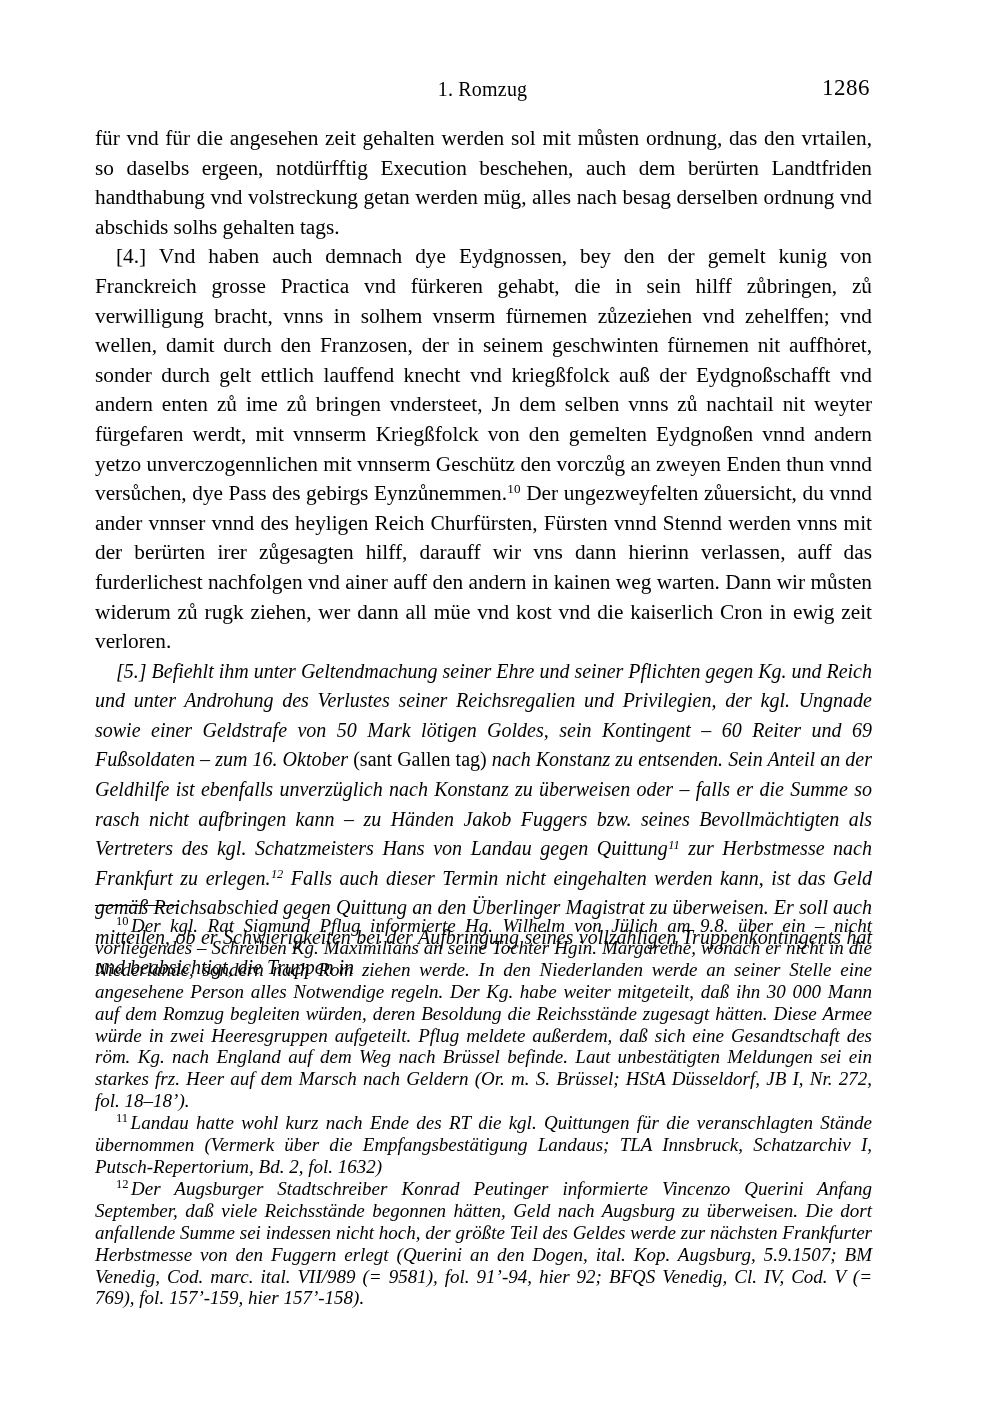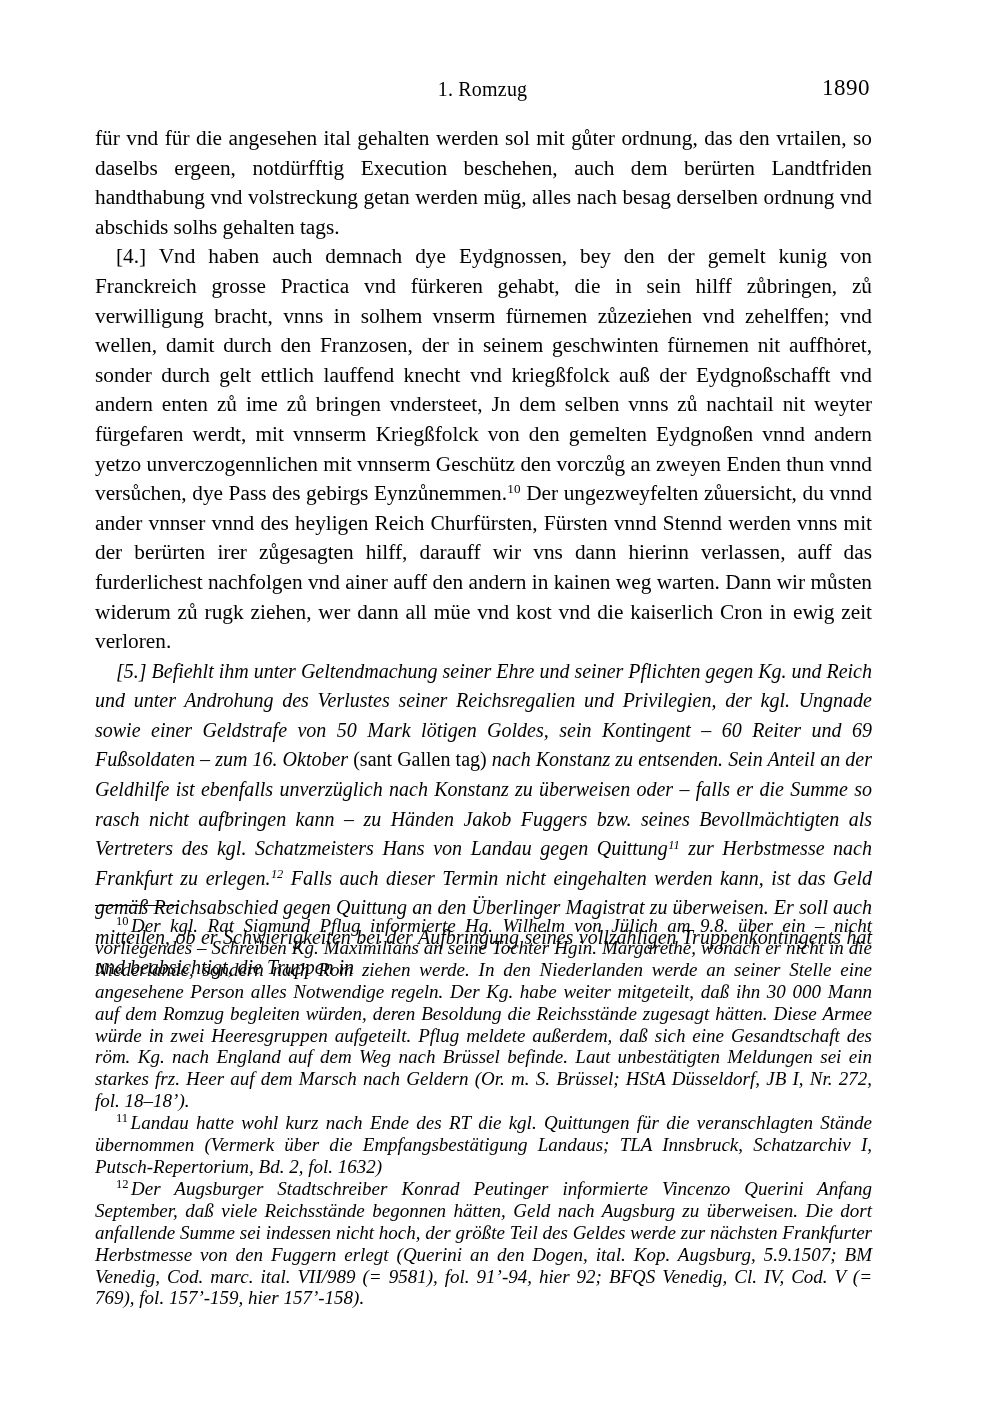--- a/index.html
+++ b/index.html
@@ -118,26 +118,26 @@
     margin-right: 2.5px;
   }
 </style>
 </head>
 <body>
 
 <div class="page">
 
   <div class="runhead">
     <div class="runhead-title">1. Romzug</div>
-    <div class="runhead-folio">1890</div>
+    <div class="runhead-folio">1286</div>
   </div>
 
   <div class="textblock">
 
-    <p class="body">für vnd für die angesehen ital gehalten werden sol mit gůter ordnung, das den vrtailen, so daselbs ergeen, notdürfftig Execution beschehen, auch dem berürten Landtfriden handthabung vnd volstreckung getan werden müg, alles nach besag derselben ordnung vnd abschids solhs gehalten tags.</p>
+    <p class="body">für vnd für die angesehen zeit gehalten werden sol mit můsten ordnung, das den vrtailen, so daselbs ergeen, notdürfftig Execution beschehen, auch dem berürten Landtfriden handthabung vnd volstreckung getan werden müg, alles nach besag derselben ordnung vnd abschids solhs gehalten tags.</p>
 
     <p class="body indent"><span>[4.] Vnd haben auch demnach dye Eydgnossen, bey den der gemelt kunig von Franckreich grosse Practica vnd fürkeren gehabt, die in sein hilff zůbringen, zů verwilligung bracht, vnns in solhem vnserm fürnemen zůzeziehen vnd zehelffen; vnd wellen, damit durch den Franzosen, der in seinem geschwinten fürnemen nit auffhȯret, sonder durch gelt ettlich lauffend knecht vnd kriegßfolck auß der Eydgnoßschafft vnd andern enten zů ime zů bringen vndersteet, Jn dem selben vnns zů nachtail nit weyter fürgefaren werdt, mit vnnserm Kriegßfolck von den gemelten Eydgnoßen vnnd andern yetzo unverczogennlichen mit vnnserm Geschütz den vorczůg an zweyen Enden thun vnnd versůchen, dye Pass des gebirgs Eynzůnemmen.</span><sup class="fnref">10</sup><span> Der ungezweyfelten zůuersicht, du vnnd ander vnnser vnnd des heyligen Reich Churfürsten, Fürsten vnnd Stennd werden vnns mit der berürten irer zůgesagten hilff, darauff wir vns dann hierinn verlassen, auff das furderlichest nachfolgen vnd ainer auff den andern in kainen weg warten. Dann wir můsten widerum zů rugk ziehen, wer dann all müe vnd kost vnd die kaiserlich Cron in ewig zeit verloren.</span></p>
 
     <p class="body indent ital"><span>[5.] Befiehlt ihm unter Geltendmachung seiner Ehre und seiner Pflichten gegen Kg. und Reich und unter Androhung des Verlustes seiner Reichsregalien und Privilegien, der kgl. Ungnade sowie einer Geldstrafe von 50 Mark lötigen Goldes, sein Kontingent – 60 Reiter und 69 Fußsoldaten – zum 16. Oktober </span><span class="roman">(sant Gallen tag)</span><span> nach Konstanz zu entsenden. Sein Anteil an der Geldhilfe ist ebenfalls unverzüglich nach Konstanz zu überweisen oder – falls er die Summe so rasch nicht aufbringen kann – zu Händen Jakob Fuggers bzw. seines Bevollmächtigten als Vertreters des kgl. Schatzmeisters Hans von Landau gegen Quittung</span><sup class="fnref">11</sup><span> zur Herbstmesse nach Frankfurt zu erlegen.</span><sup class="fnref">12</sup><span> Falls auch dieser Termin nicht eingehalten werden kann, ist das Geld gemäß Reichsabschied gegen Quittung an den Überlinger Magistrat zu überweisen. Er soll auch mitteilen, ob er Schwierigkeiten bei der Aufbringung seines vollzähligen Truppenkontingents hat und beabsichtigt, die Truppen in</span></p>
 
   </div>
 
   <div class="footnotes">
 
     <div class="fn-rule"></div>

